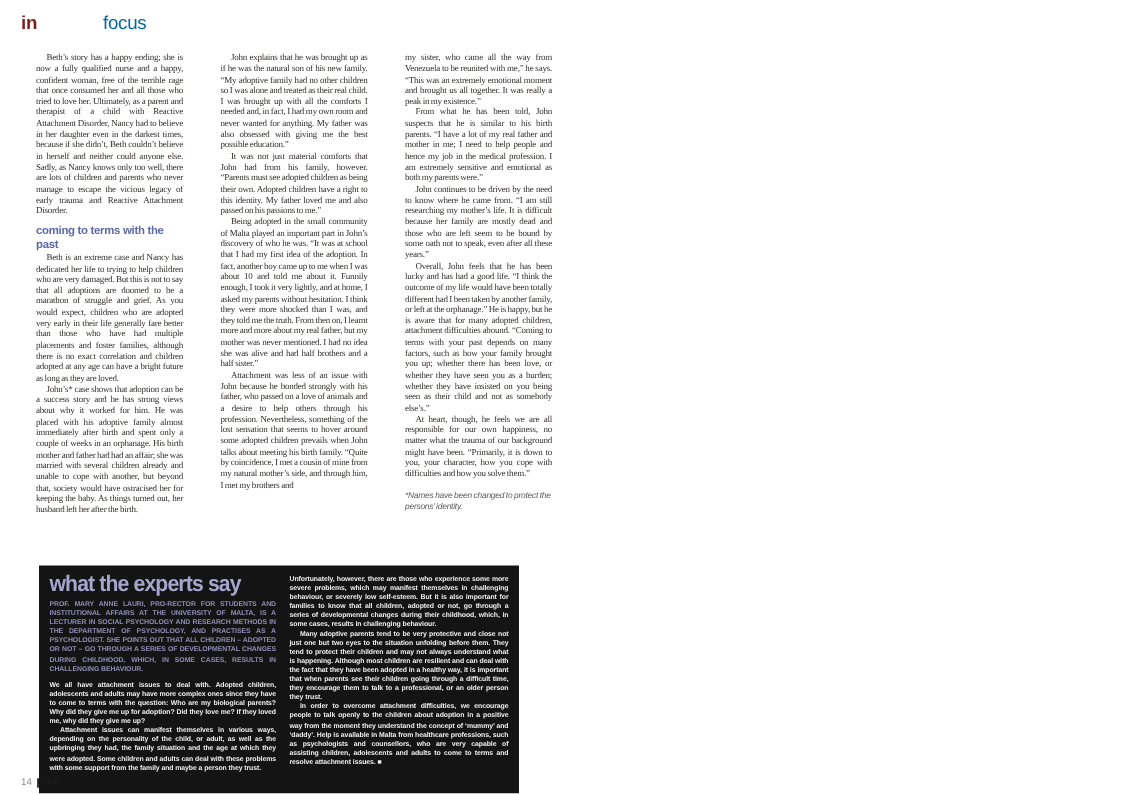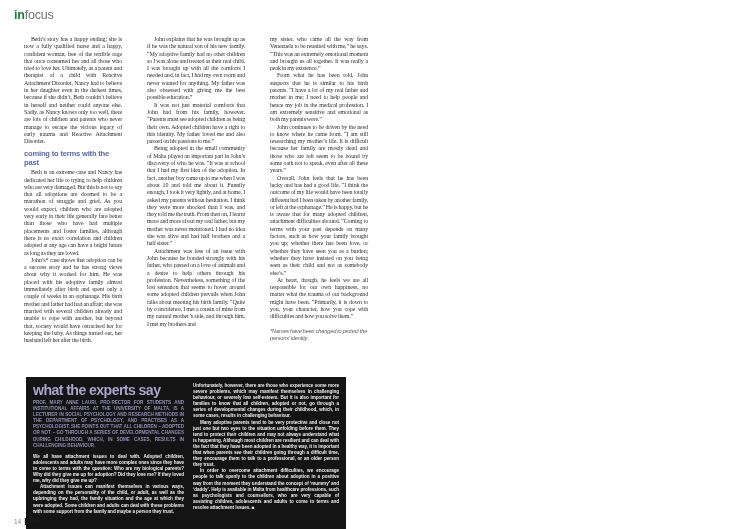--- a/index.html
+++ b/index.html
@@ -10,22 +10,22 @@
     background: #ffffff;
     overflow: hidden;
     font-family: "Liberation Sans", sans-serif;
   }
   
   .brand {
     position: absolute; left: 14px; top: 9px;
     font-size: 12.5px; line-height: 13px;
     letter-spacing: -0.2px;
   }
-  .brand .bold { font-weight: bold; color: #15803d; }
-  .brand .light { font-weight: normal; color: #737373; }
+  .brand .bold { font-weight: bold; color: #7f1d1d; }
+  .brand .light { font-weight: normal; color: #0369a1; margin-left: 44px; }
   
   .article {
     position: absolute; left: 24px; top: 36px;
     width: 322px;
     display: flex; gap: 25px;
   }
   .col { width: 98px; flex: 0 0 98px; }
   .col p {
     font-family: "Liberation Serif", serif;
     font-size: 6px; line-height: 7.3px;

